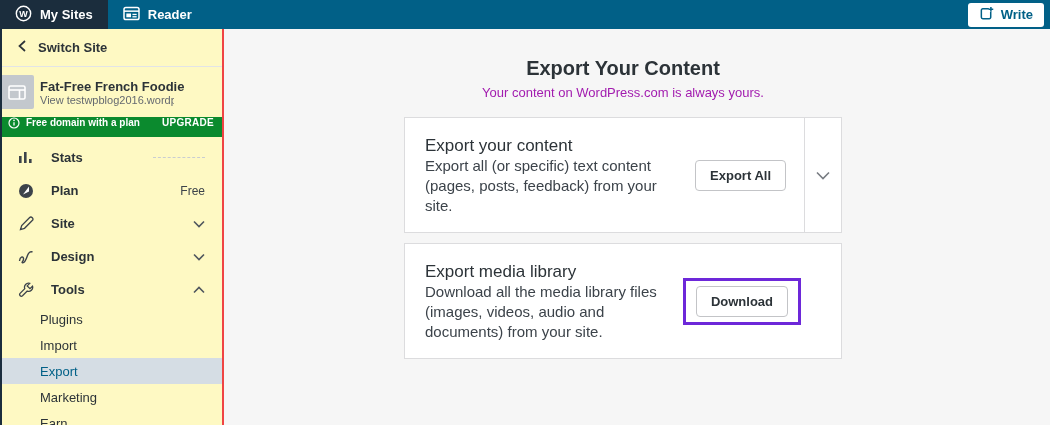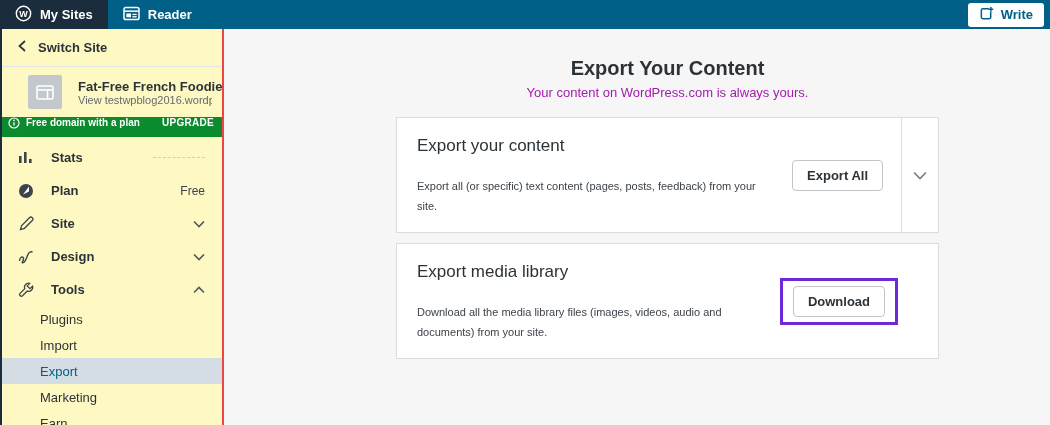--- a/index.html
+++ b/index.html
@@ -36,21 +36,21 @@
   
   .sidebar {
     position:absolute; top:29px; left:0; bottom:0; width:224px;
     background:#fef9c3; border-right:2px solid #ef4444; z-index:10; overflow:hidden;
   }
   .switch-site {
     height:38px; display:flex; align-items:center; gap:11px;
     padding:0 17px; border-bottom:1px solid #e2e4e7;
     font-size:13px; font-weight:600; cursor:pointer;
   }
-  .site-card { height:50px; display:flex; align-items:center; gap:16px; padding:0 28px; cursor:pointer; }
+  .site-card { height:50px; display:flex; align-items:center; gap:6px; padding:0 0; cursor:pointer; }
   .site-avatar {
     width:34px; height:34px; flex:none; background:#c3c8cd; border-radius:2px;
     display:flex; align-items:center; justify-content:center;
   }
   .site-meta { min-width:0; }
   .site-name { font-size:13px; font-weight:700; color:#2c3338; white-space:nowrap; }
   .site-url { font-size:11px; color:#646970; white-space:nowrap; overflow:hidden; width:134px; }
 
   .upgrade-banner {
     height:20px; background:#0b8a2e; color:#fff;
@@ -70,35 +70,35 @@
   .menu-chev { margin-left:auto; display:flex; }
 
   .submenu-row {
     height:26px; display:flex; align-items:center;
     padding:0 17px 0 40px; font-size:13px; color:#2c3338; cursor:pointer;
   }
   .submenu-row.selected { background:#d5dde4; color:#016087; }
 
   
   .main { position:absolute; top:29px; left:204px; right:0; bottom:0; background:#f6f6f6; overflow:hidden; }
-  .content { position:absolute; left:192px; top:0; width:543px; }
+  .content { position:absolute; left:200px; top:0; width:438px; }
   .page-title {
     margin-top:26px; text-align:center;
     font-size:20px; font-weight:600; color:#2c3338; line-height:26px;
   }
   .page-subtitle { margin-top:4px; text-align:center; font-size:13px; color:#a21caf; }
 
   .card {
     margin-top:17px; background:#fff; border:1px solid #dcdcde;
     display:flex; align-items:stretch;
   }
   .card + .card { margin-top:10px; }
   .card-body { flex:1; padding:18px 20px 16px; }
   .card-title { font-size:17px; font-weight:400; color:#2c3338; }
-  .card-desc { margin-top:20px; font-size:11px; line-height:20px; color:#3c434a; }
+  .card-desc { margin-top:0; font-size:15px; line-height:20px; color:#3c434a; }
   .desc-1 { max-width:372px; }
   .desc-2 { max-width:346px; }
   .card-action { display:flex; align-items:center; padding-right:18px; }
   .btn {
     background:#fff; border:1px solid #c3c4c7; border-radius:4px;
     font-size:13px; font-weight:600; color:#2c3338; padding:7px 14px;
     cursor:pointer; font-family:"Liberation Sans", sans-serif; white-space:nowrap;
   }
   .expander {
     width:37px; border-left:1px solid #dcdcde; flex:none;

